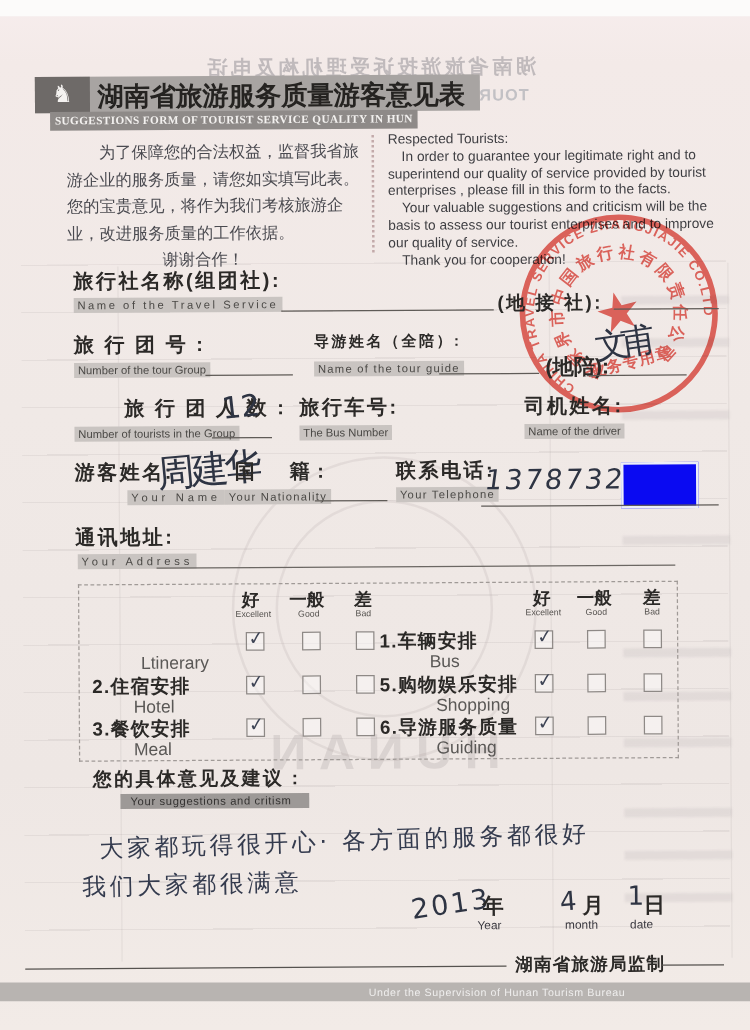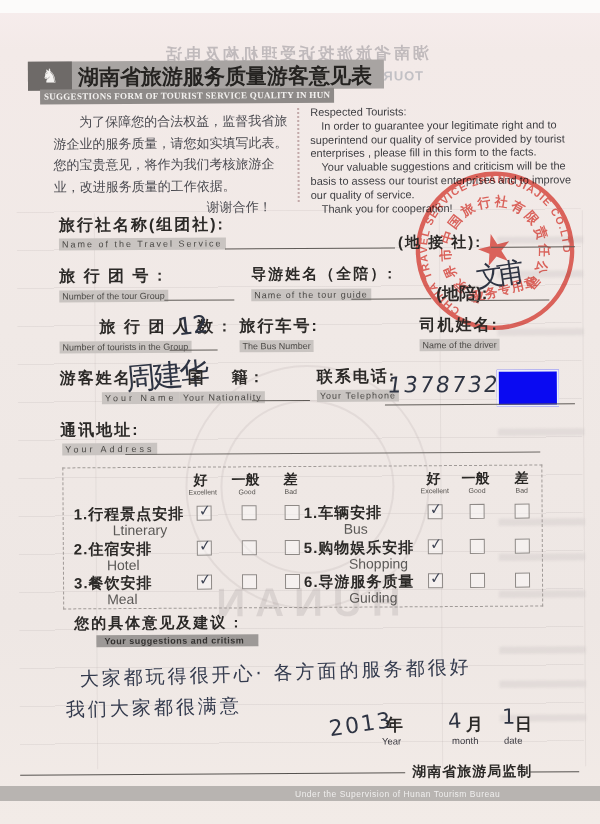--- a/index.html
+++ b/index.html
@@ -59,21 +59,21 @@
     <div class="abs mirror" style="left:205px;top:580px;font-size:40px;font-weight:bold;color:rgba(150,142,140,.22);letter-spacing:10px;">HUNAN</div>
 
     <div class="abs" style="left:30px;top:60px;width:356px;height:29px;background:#a8a4a2;"></div>
     <div class="abs" style="left:30px;top:60px;width:44px;height:29px;background:#6e6a68;text-align:center;line-height:29px;color:#f4f2f0;font-size:19px;">♞</div>
     <div class="abs" style="left:80px;top:62px;font-size:21px;font-weight:bold;color:#252321;white-space:nowrap;">湖南省旅游服务质量游客意见表</div>
     <div class="abs" style="left:42px;top:88px;width:294px;height:15px;background:#8e8a88;color:#f3f1ef;
                  font-family:'Liberation Serif',serif;font-weight:bold;font-size:9px;line-height:15px;text-align:center;letter-spacing:.3px;">SUGGESTIONS FORM OF TOURIST SERVICE QUALITY IN HUN</div>
 
     <div class="abs" style="left:55px;top:110px;width:240px;font-size:13px;line-height:21.5px;color:#4a4a50;">
       <div style="text-indent:2em;">为了保障您的合法权益，监督我省旅游企业的服务质量，请您如实填写此表。您的宝贵意见，将作为我们考核旅游企业，改进服务质量的工作依据。</div>
-      <div style="text-align:right;padding-right:22px;">谢谢合作！</div>
+      <div style="text-align:center;padding-right:22px;">谢谢合作！</div>
     </div>
     <div class="abs" style="left:299px;top:108px;height:94px;border-left:2px dotted #c2a9a9;"></div>
 
     <div class="abs" style="left:312px;top:106px;width:268px;font-size:11px;line-height:13.8px;color:#3e3e42;">
       <div>Respected Tourists:</div>
       <div style="text-indent:1em;">In order to guarantee your legitimate right and to superintend our quality of service provided by tourist enterprises , please fill in this form to the facts.</div>
       <div style="text-indent:1em;">Your valuable suggestions and criticism will be the basis to assess our tourist enterprises and to improve our quality of service.</div>
       <div style="text-indent:1em;">Thank you for cooperation!</div>
     </div>
 
@@ -97,21 +97,21 @@
 
     <div class="abs cnlabel" style="left:60px;top:214px;font-size:16px;">旅行社名称(组团社):</div>
     <div class="abs elabel" style="left:60px;top:237px;letter-spacing:2px;">Name of the Travel Service</div>
     <div class="uline" style="left:226px;top:248px;width:170px;"></div>
     <div class="abs cnlabel" style="left:399px;top:234px;font-size:15px;">(地 接 社):</div>
     <div class="uline" style="left:492px;top:248px;width:84px;"></div>
 
     <div class="abs cnlabel" style="left:60px;top:265px;font-size:16px;">旅 行 团 号 :</div>
     <div class="abs elabel" style="left:60px;top:289px;">Number of the tour Group</div>
     <div class="uline" style="left:165px;top:299px;width:70px;"></div>
-    <div class="abs cnlabel" style="left:252px;top:265px;font-size:15px;text-align:right;">导游姓名（全陪）:</div>
+    <div class="abs cnlabel" style="left:252px;top:265px;font-size:12px;text-align:right;">导游姓名（全陪）:</div>
     <div class="abs elabel" style="left:252px;top:289px;letter-spacing:1px;">Name of the tour guide</div>
     <div class="uline" style="left:352px;top:299px;width:80px;"></div>
     <div class="abs cnlabel" style="left:437px;top:283px;font-size:17px;letter-spacing:0;">(地陪):</div>
     <div class="abs hw" style="left:477px;top:258px;font-size:27px;letter-spacing:-6px;transform:rotate(-8deg);">文甫</div>
     <div class="uline" style="left:470px;top:301px;width:80px;"></div>
 
     <div class="abs cnlabel" style="left:60px;top:316px;font-size:16px;margin-left:40px;">旅 行 团 人 数 :</div>
     <div class="abs elabel" style="left:60px;top:340px;">Number of tourists in the Group</div>
     <div class="abs hw" style="left:178px;top:311px;font-size:24px;transform:rotate(-6deg);">12</div>
     <div class="uline" style="left:170px;top:349px;width:48px;"></div>
@@ -145,21 +145,20 @@
     <div class="abs colhead" style="left:283px;top:471px;">差</div>
     <div class="abs colsub" style="left:284px;top:488px;">Bad</div>
 
     <div class="abs colhead" style="left:426px;top:471px;">好</div>
     <div class="abs colsub" style="left:420px;top:488px;">Excellent</div>
     <div class="abs colhead" style="left:461px;top:471px;">一般</div>
     <div class="abs colsub" style="left:468px;top:488px;">Good</div>
     <div class="abs colhead" style="left:514px;top:471px;">差</div>
     <div class="abs colsub" style="left:515px;top:488px;">Bad</div>
 
-    <div class="abs rlabel" style="left:73px;top:504px;">1.行程景点安排</div>
     <div class="abs rsub" style="left:112px;top:521px;">Ltinerary</div>
     <span class="cb" style="left:196px;top:505px;">
         <i>✓</i>
       </span>
     <span class="cb" style="left:241px;top:505px;"></span>
     <span class="cb" style="left:284px;top:505px;"></span>
 
     <div class="abs rlabel" style="left:303px;top:504px;">1.车辆安排</div>
     <div class="abs rsub" style="left:332px;top:521px;margin-left:11px;">Bus</div>
     <span class="cb" style="left:427px;top:505px;">
@@ -194,21 +193,21 @@
 
     <div class="abs rlabel" style="left:303px;top:573px;">6.导游服务质量</div>
     <div class="abs rsub" style="left:348px;top:590px;">Guiding</div>
     <span class="cb" style="left:427px;top:574px;">
         <i>✓</i>
       </span>
     <span class="cb" style="left:469px;top:574px;"></span>
     <span class="cb" style="left:514px;top:574px;"></span>
 
     <div class="abs cnlabel" style="left:73px;top:613px;font-size:15px;">您的具体意见及建议 :</div>
-    <div class="abs" style="left:95px;top:634px;background:#9d9997;color:#343231;font-size:9px;font-weight:bold;padding:1px 14px 1px 8px;letter-spacing:.5px;">Your suggestions and critism</div>
+    <div class="abs" style="left:95px;top:634px;background:#9d9997;color:#343231;font-size:9px;font-weight:normal;padding:1px 14px 1px 8px;letter-spacing:.5px;">Your suggestions and critism</div>
     <div class="abs hw" style="left:78px;top:660px;font-size:19px;letter-spacing:3px;color:#343b4e;transform:rotate(-1.5deg);">大家都玩得很开心· 各方面的服务都很好</div>
     <div class="abs hw" style="left:64px;top:694px;font-size:19px;letter-spacing:3px;color:#343b4e;transform:rotate(-1deg);">我们大家都很满意</div>
 
     <div class="abs hw" style="left:327px;top:712px;font-size:22px;letter-spacing:2px;transform:rotate(-8deg);">2013</div>
     <div class="abs cnlabel" style="left:384px;top:714px;font-size:17px;">年</div>
     <div class="abs hw" style="left:446px;top:710px;font-size:21px;transform:rotate(-4deg);">4</div>
     <div class="abs cnlabel" style="left:464px;top:714px;font-size:17px;">月</div>
     <div class="abs hw" style="left:500px;top:706px;font-size:21px;">1</div>
     <div class="abs cnlabel" style="left:513px;top:714px;font-size:17px;">日</div>
     <div class="abs" style="left:380px;top:736px;font-size:9.5px;color:#39383f;">Year</div>

